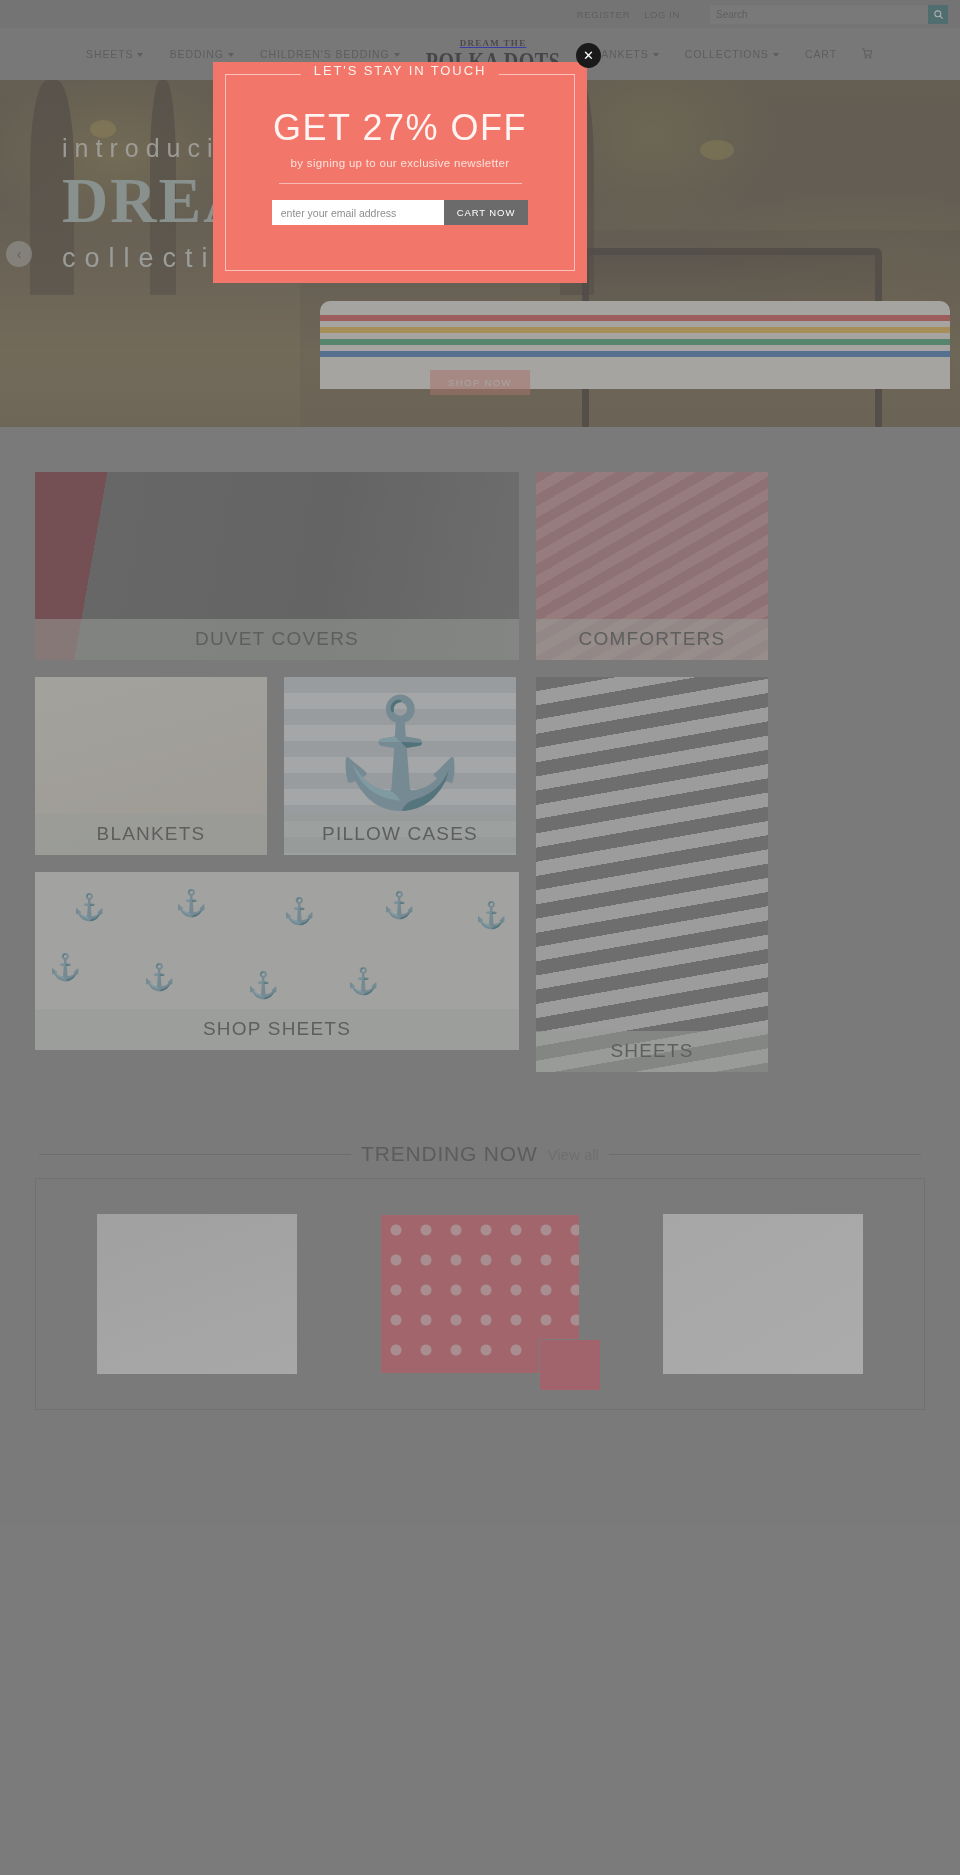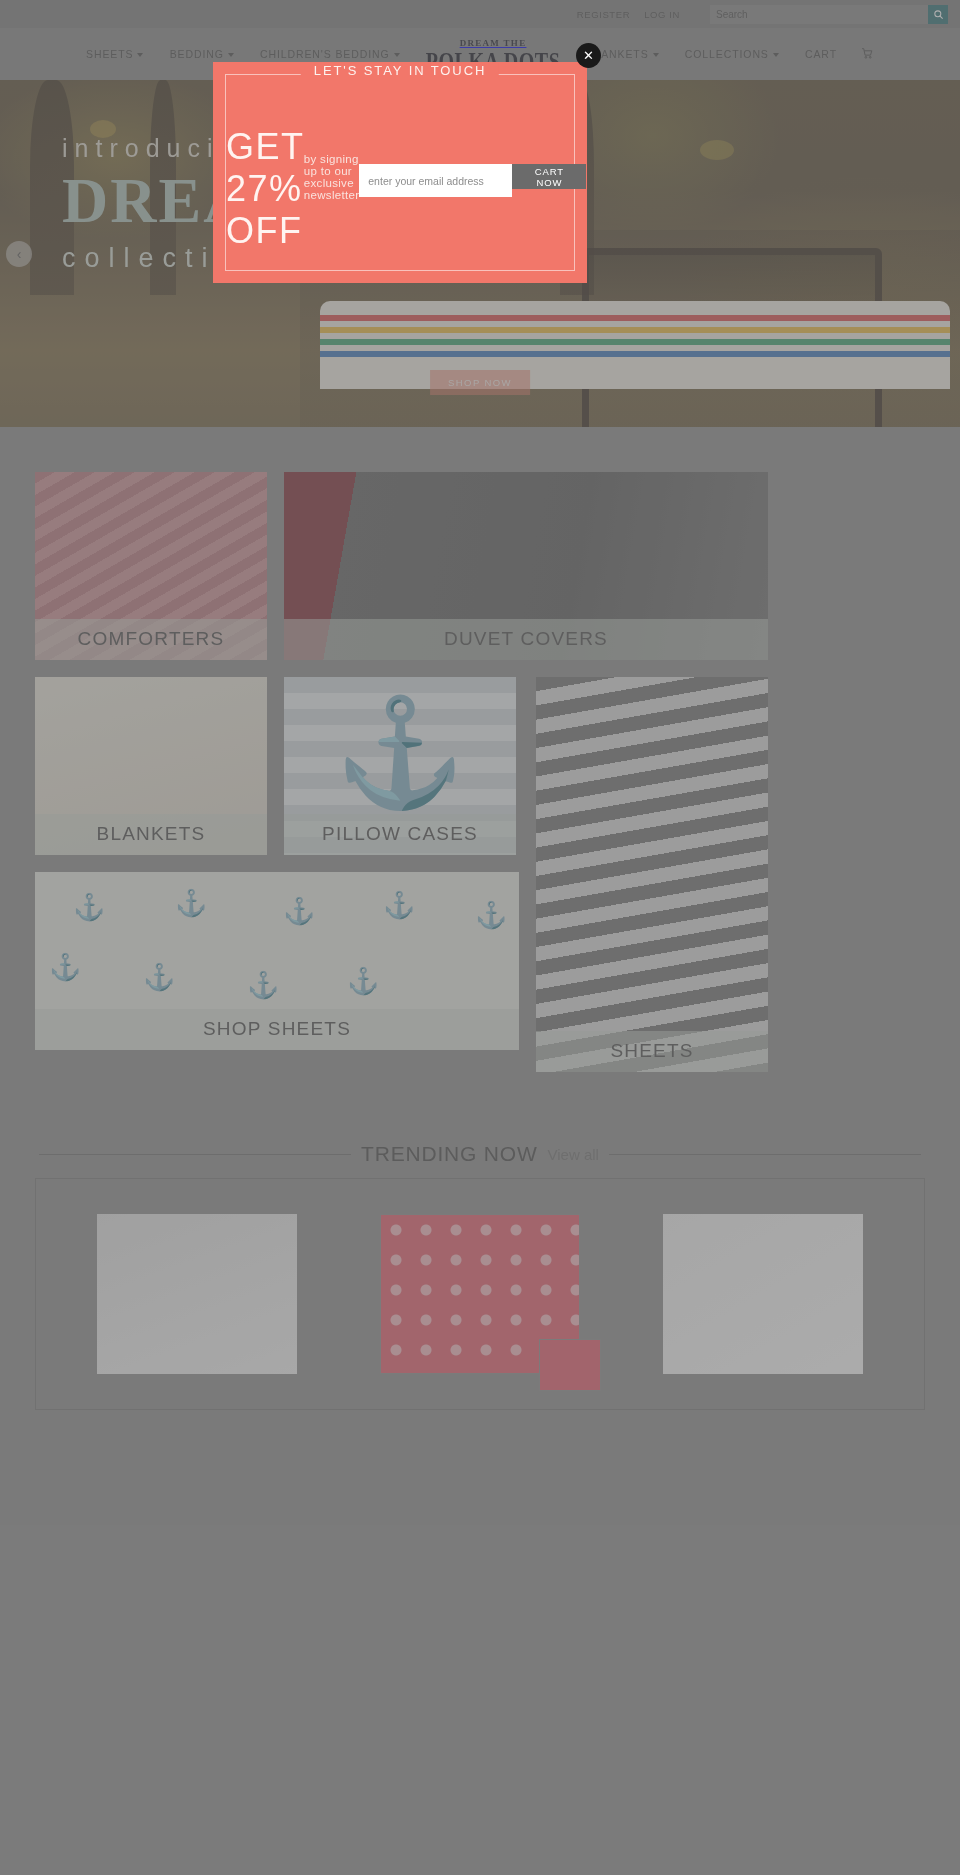--- a/index.html
+++ b/index.html
@@ -228,42 +228,42 @@
   
   .modal {
     position: absolute; z-index: 100;
     left: 213px; top: 62px; width: 374px; height: 221px;
     background: #f2776a;
     padding: 12px;
   }
   .modal-inner {
     border: 1px solid rgba(255,255,255,.55);
     height: 100%; position: relative;
-    display: flex; flex-direction: row; align-items: center;
+    display: flex; flex-direction: column; align-items: center;
   }
   .modal-kicker {
     position: absolute; top: -12px; left: 50%; transform: translateX(-50%);
     background: #f2776a; padding: 0 13px;
     font-size: 13px; letter-spacing: 1.9px; color: #fdf2ef;
     white-space: nowrap;
   }
   .modal-headline {
     margin-top: 32px;
     font-size: 36px; color: #fff4f1; letter-spacing: 1.5px; font-weight: 300;
   }
   .modal-sub {
     margin-top: 8px; font-size: 11.5px; color: #fae2dd; letter-spacing: .3px;
   }
   .modal-divider {
     width: 243px; height: 1px; background: rgba(255,255,255,.5);
     margin-top: 14px;
   }
   .modal-form { margin-top: 16px; display: flex; }
   .email-input {
-    width: 172px; height: 33px; border: none; outline: none;
+    width: 172px; height: 25px; border: none; outline: none;
     background: #fff; font-size: 10.5px; color: #6e6e6e;
     padding: 0 9px; font-family: "Liberation Sans", sans-serif;
   }
   .email-input::placeholder { color: #8d8d8d; }
   .join-btn {
     height: 25px; border: none; background: #6b6b6b; color: #fff;
     font-size: 9.5px; letter-spacing: .9px; padding: 0 13px; cursor: pointer;
     font-family: "Liberation Sans", sans-serif;
   }
   .modal-close {
@@ -356,25 +356,25 @@
       <div class="hero-title">DREAM</div>
       <div class="hero-sub">collection</div>
     </div>
 
     <button class="shop-now-btn">SHOP NOW</button>
     <div class="carousel-arrow left">‹</div>
   </section>
 
   <section class="categories">
     <div class="cat-row">
+      <div class="cat-tile tile-duvet">
+        <div class="cat-label">DUVET COVERS</div>
+      </div>
       <div class="cat-tile tile-comforters">
         <div class="cat-label">COMFORTERS</div>
-      </div>
-      <div class="cat-tile tile-duvet">
-        <div class="cat-label">DUVET COVERS</div>
       </div>
     </div>
 
     <div class="cat-row">
       <div class="cat-left-stack">
         <div style="display:flex;gap:17px;">
           <div class="cat-tile tile-blankets">
             <div class="cat-label">BLANKETS</div>
           </div>
           <div class="cat-tile tile-pillow">

